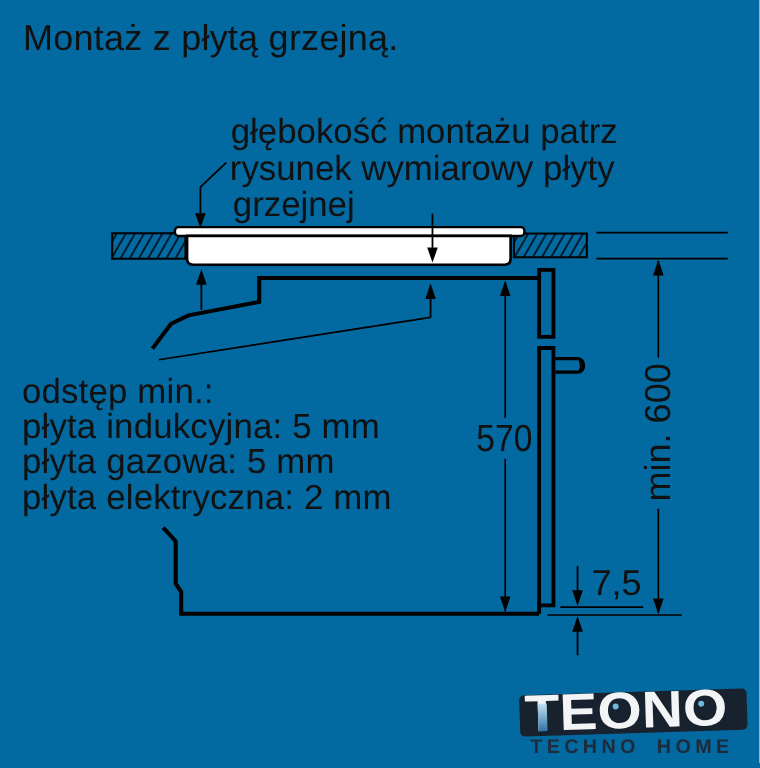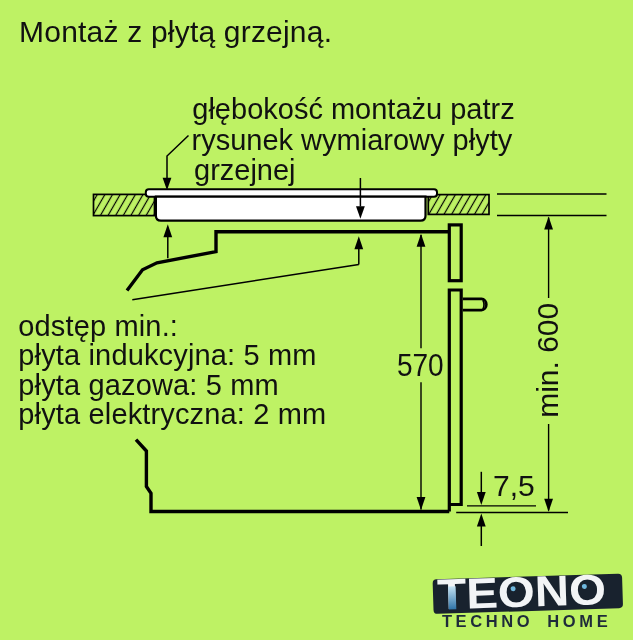--- a/index.html
+++ b/index.html
@@ -1,16 +1,16 @@
 <!DOCTYPE html>
 <html><head>
 <meta charset="utf-8">
 <style>
 html,body{margin:0;padding:0;background:#fff;}
-#page{position:relative;width:633px;height:640px;background:#bef264;overflow:hidden;}
+#page{position:relative;width:633px;height:640px;background:#0369a1;overflow:hidden;}
 svg text{font-family:"Liberation Sans",sans-serif;}
 </style>
 </head>
 <body>
 <div id="page">
 <svg width="633" height="640" viewBox="0 0 633 640" xmlns="http://www.w3.org/2000/svg">
 <defs>
 <pattern id="hatch" patternUnits="userSpaceOnUse" width="10" height="6.6" patternTransform="rotate(-60)">
 <path d="M0,3.3 H10" stroke="#000" stroke-width="1.2"></path>
 </pattern>

